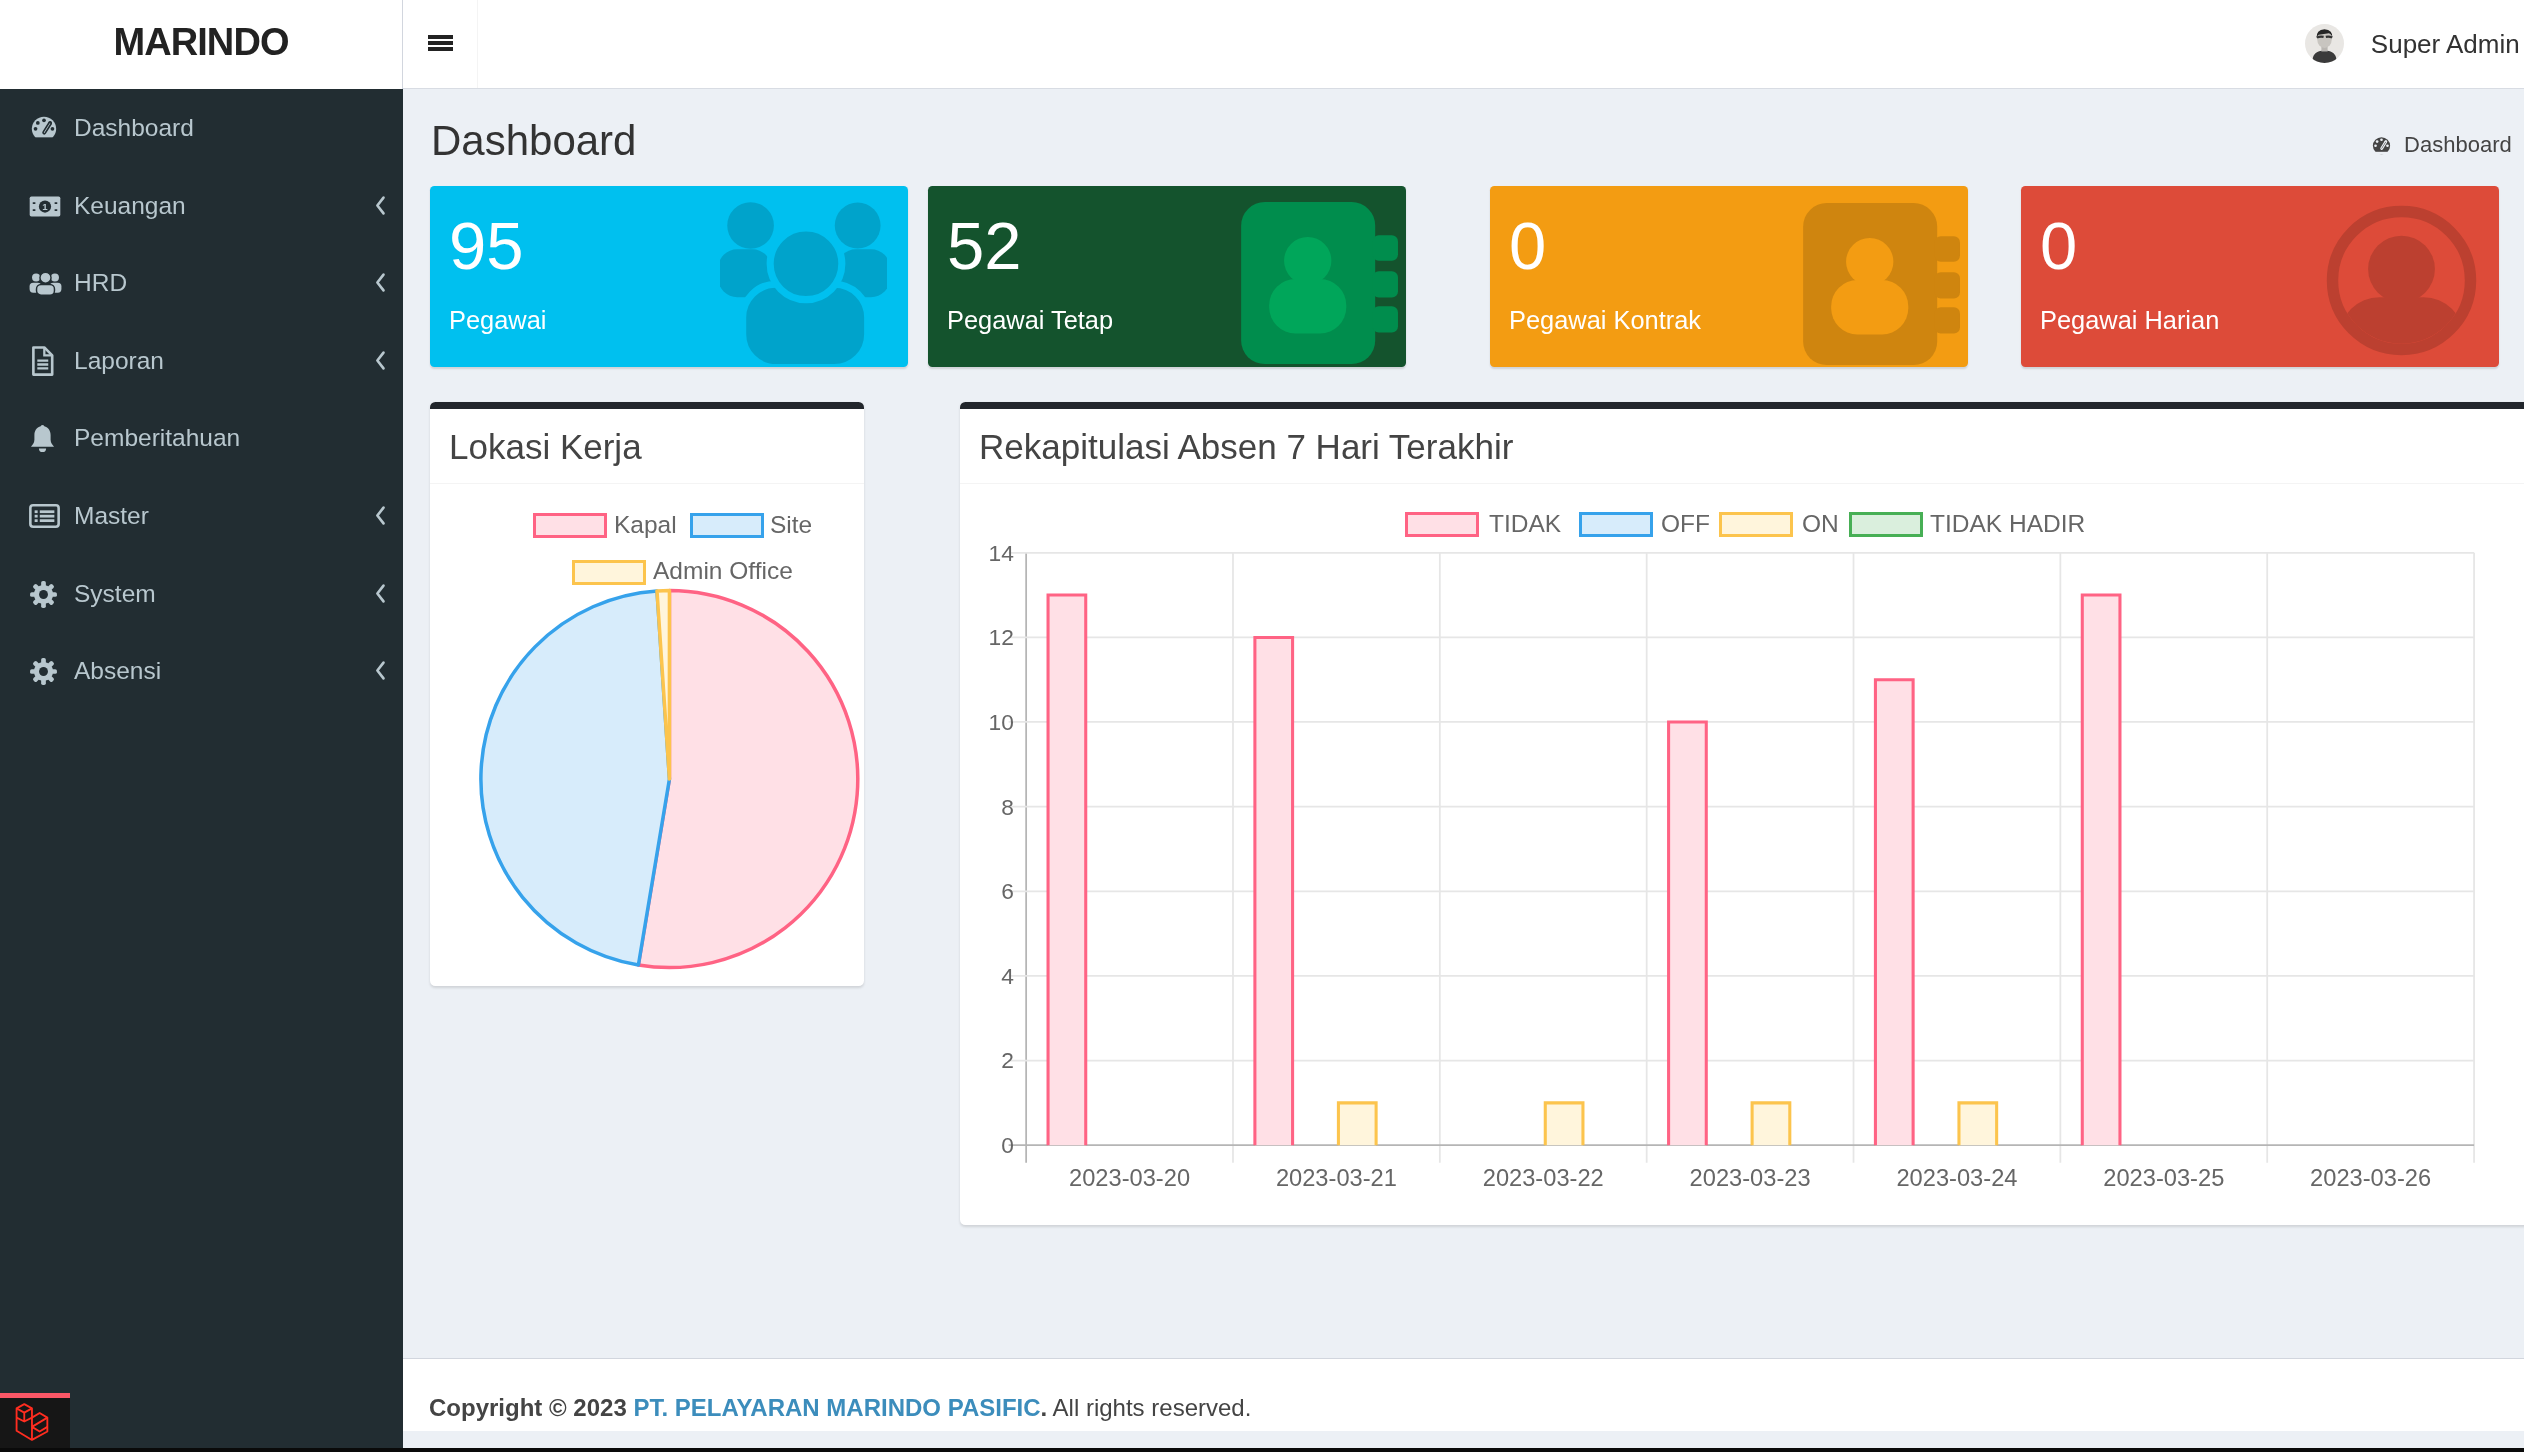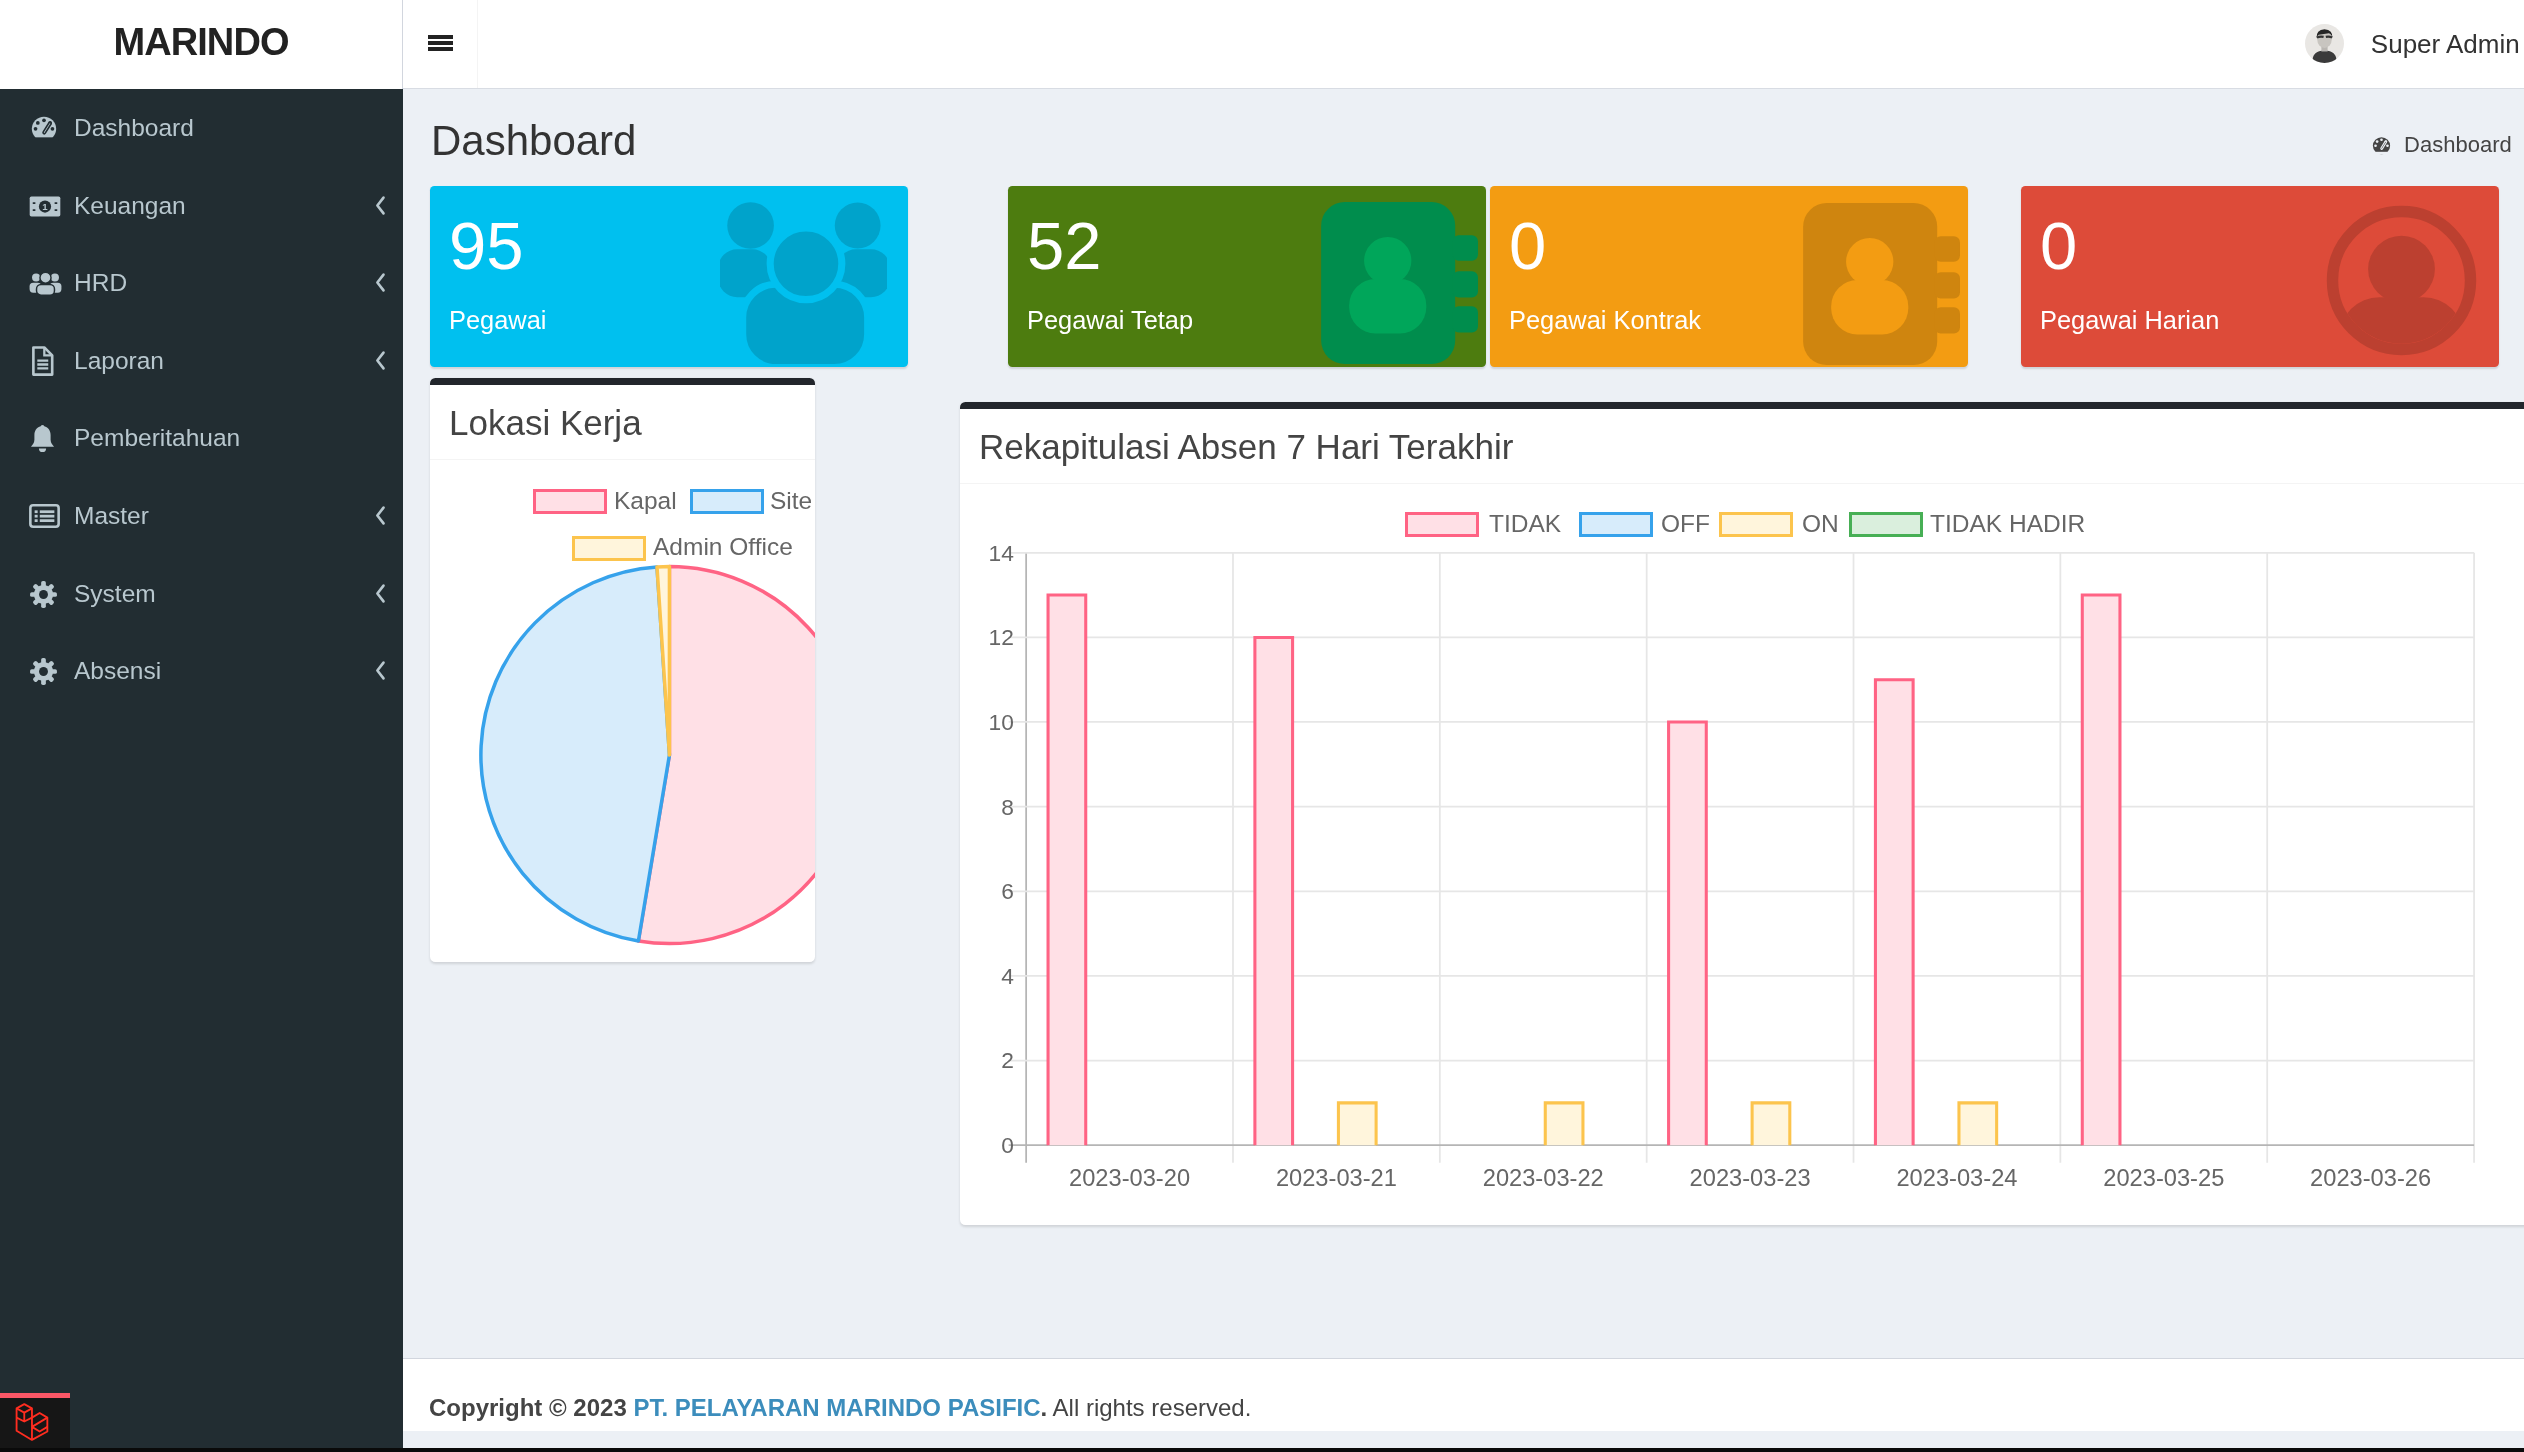--- a/index.html
+++ b/index.html
@@ -217,21 +217,21 @@
 <circle cx="7.3" cy="7.8" r="5.6" fill="#00a3cb"></circle>
         <circle cx="33" cy="7.8" r="5.5" fill="#00a3cb"></circle>
 <rect x="-0.5" y="13.5" width="12.8" height="11.5" rx="4.6" fill="#00a3cb"></rect>
 <rect x="28" y="13.5" width="12.8" height="11.5" rx="4.6" fill="#00a3cb"></rect>
 <rect x="5.4" y="21.9" width="30" height="20" rx="8" fill="#00a3cb" stroke="#00c0ef" stroke-width="1.7"></rect>
 <circle cx="20.6" cy="17" r="8.6" fill="#00a3cb" stroke="#00c0ef" stroke-width="1.7"></circle>
 </svg></span>
     <h3>95</h3>
     <p>Pegawai</p>
   </div>
-<div class="sb" style="left:1008px;background:#4d7c0f">
+<div class="sb" style="left:928px;background:#14532d">
     <span class="bic" style="right:7px;top:16px"><svg width="158" height="163" viewBox="0 0 180 186">
 <rect x="0" y="0" width="153" height="185" rx="27" fill="#008d4d"></rect>
 <rect x="150" y="38" width="29" height="29" rx="7" fill="#008d4d"></rect>
 <rect x="150" y="79" width="29" height="30" rx="7" fill="#008d4d"></rect>
 <rect x="150" y="119" width="29" height="30" rx="7" fill="#008d4d"></rect>
 <circle cx="76" cy="67" r="27" fill="#00a65a"></circle>
 <rect x="32" y="88" width="88" height="62" rx="30" fill="#00a65a"></rect>
 </svg></span>
     <h3>52</h3>
     <p>Pegawai Tetap</p>
@@ -257,21 +257,21 @@
         </defs>
 <circle cx="95" cy="95" r="78.5" fill="none" stroke="#bc4030" stroke-width="13"></circle>
 <circle cx="95" cy="82" r="38" fill="#bc4030"></circle>
 <g clip-path="url(#ucc)">
           <rect x="24" y="114" width="142" height="100" rx="46" fill="#bc4030"></rect>
         </g>
 </svg></span>
     <h3>0</h3>
     <p>Pegawai Harian</p>
   </div>
-<div class="card" style="left:430px;top:378px;width:385px;height:584px">
+<div class="card" style="left:430px;top:402px;width:434px;height:584px">
 <div class="ctop"></div>
     <div class="chead">
       <h2>Lokasi Kerja</h2>
     </div>
 <svg class="abs" style="left:0;top:0" width="478" height="584" viewBox="0 0 545 666">
 <path d="M273 430 L273.0 215.0 A215 215 0 1 1 237.6 642.1 Z" fill="rgb(255,224,230)" stroke="rgb(255,99,132)" stroke-width="4" stroke-linejoin="round"></path>
 <path d="M273 430 L237.6 642.1 A215 215 0 0 1 258.8 215.5 Z" fill="rgb(215,236,251)" stroke="rgb(54,162,235)" stroke-width="4" stroke-linejoin="round"></path>
 <path d="M273 430 L258.8 215.5 A215 215 0 0 1 273.0 215.0 Z" fill="rgb(255,245,220)" stroke="rgb(252,196,77)" stroke-width="4" stroke-linejoin="round"></path>
 </svg>
 <span class="lgbox" style="left:103px;top:111px;background:rgb(255,224,230);border:3.5px solid rgb(255,99,132)"></span>

